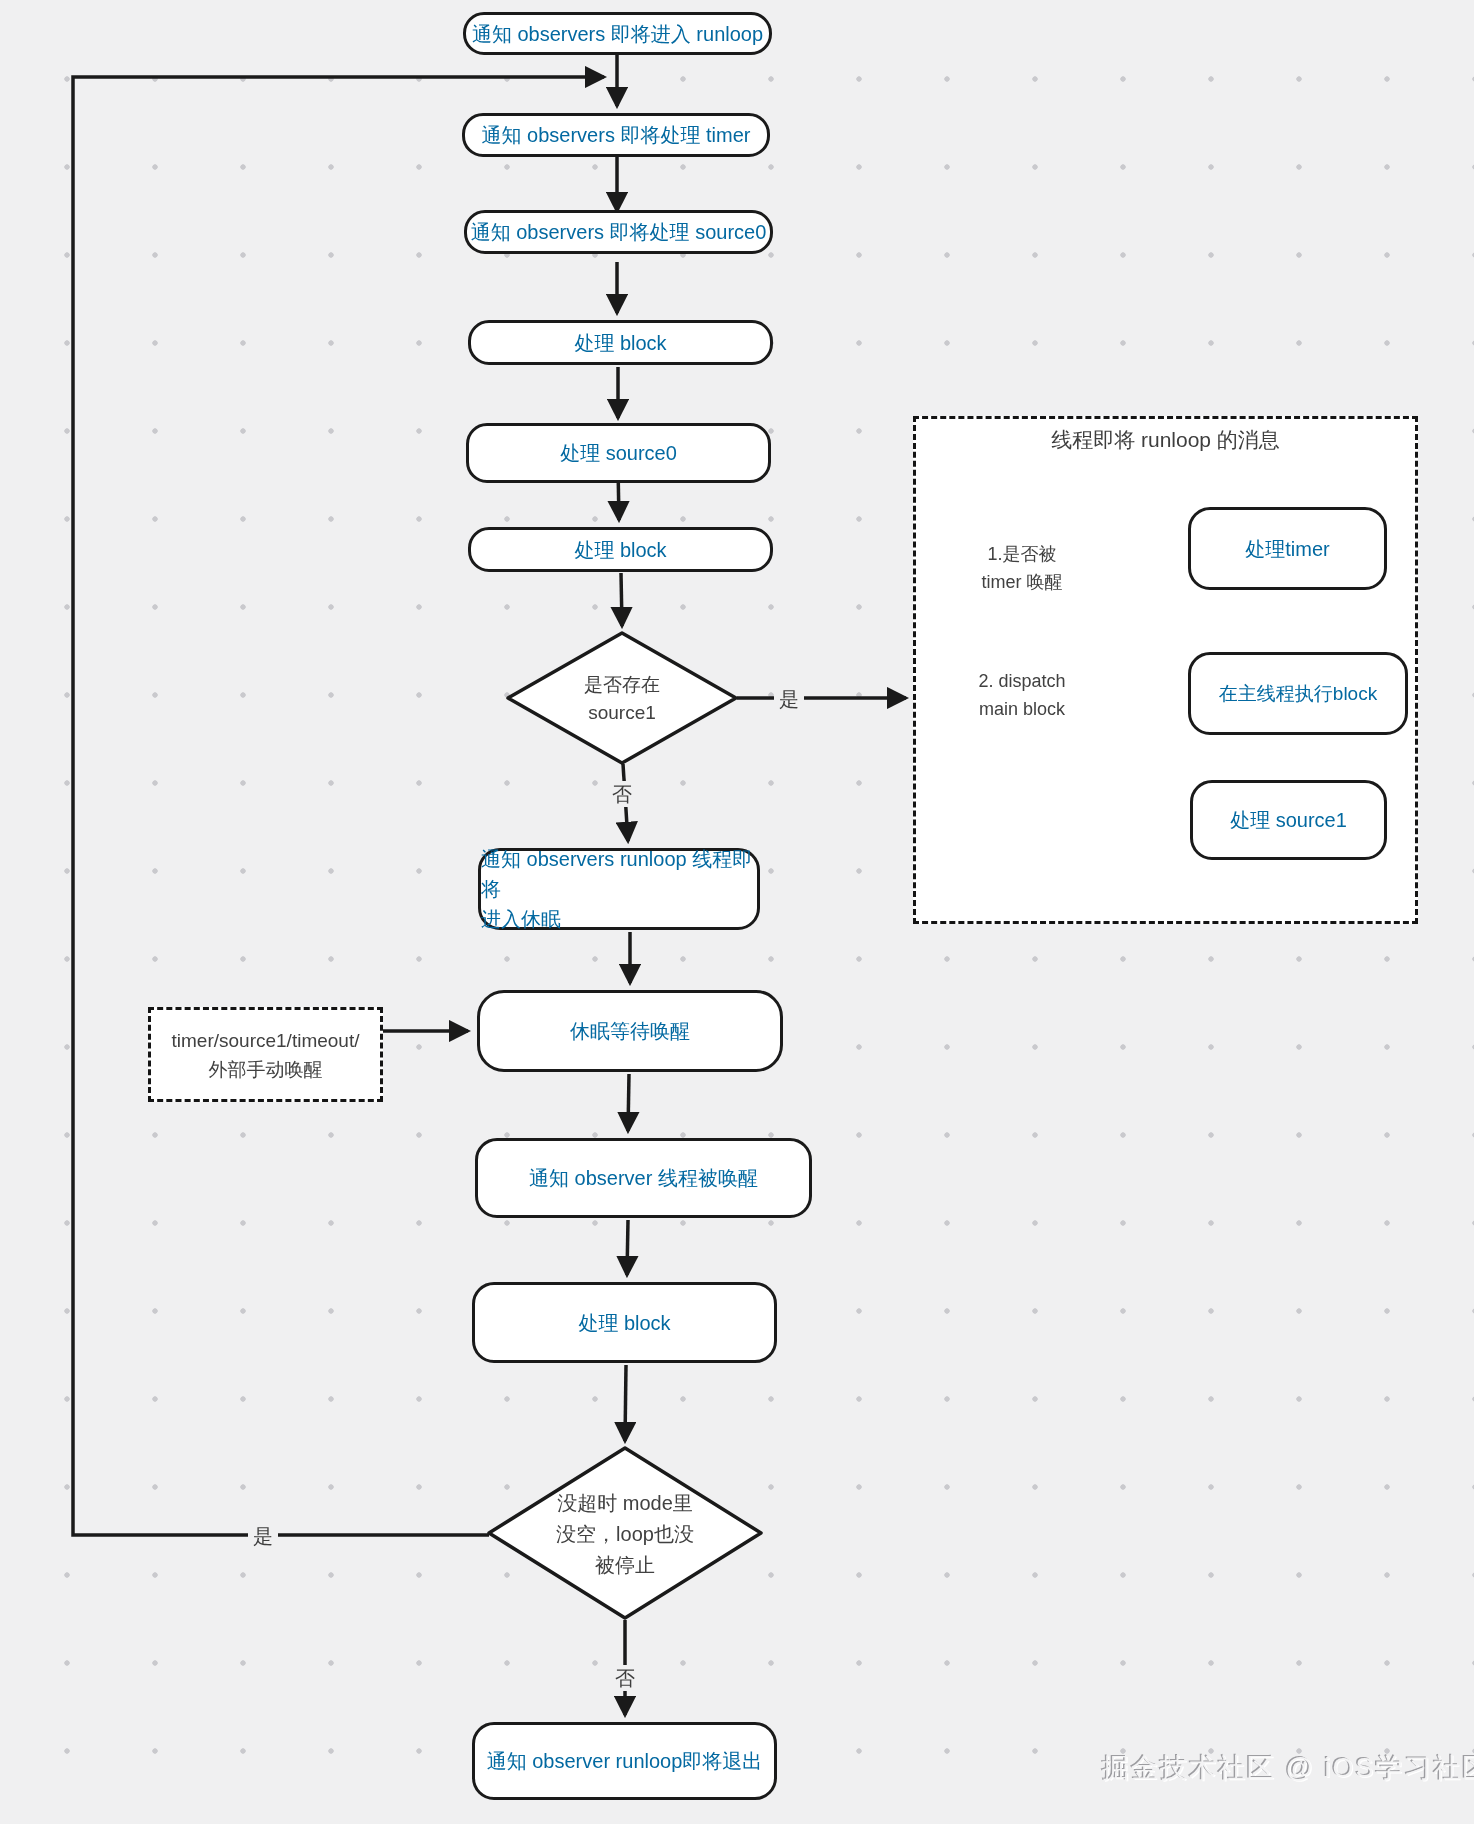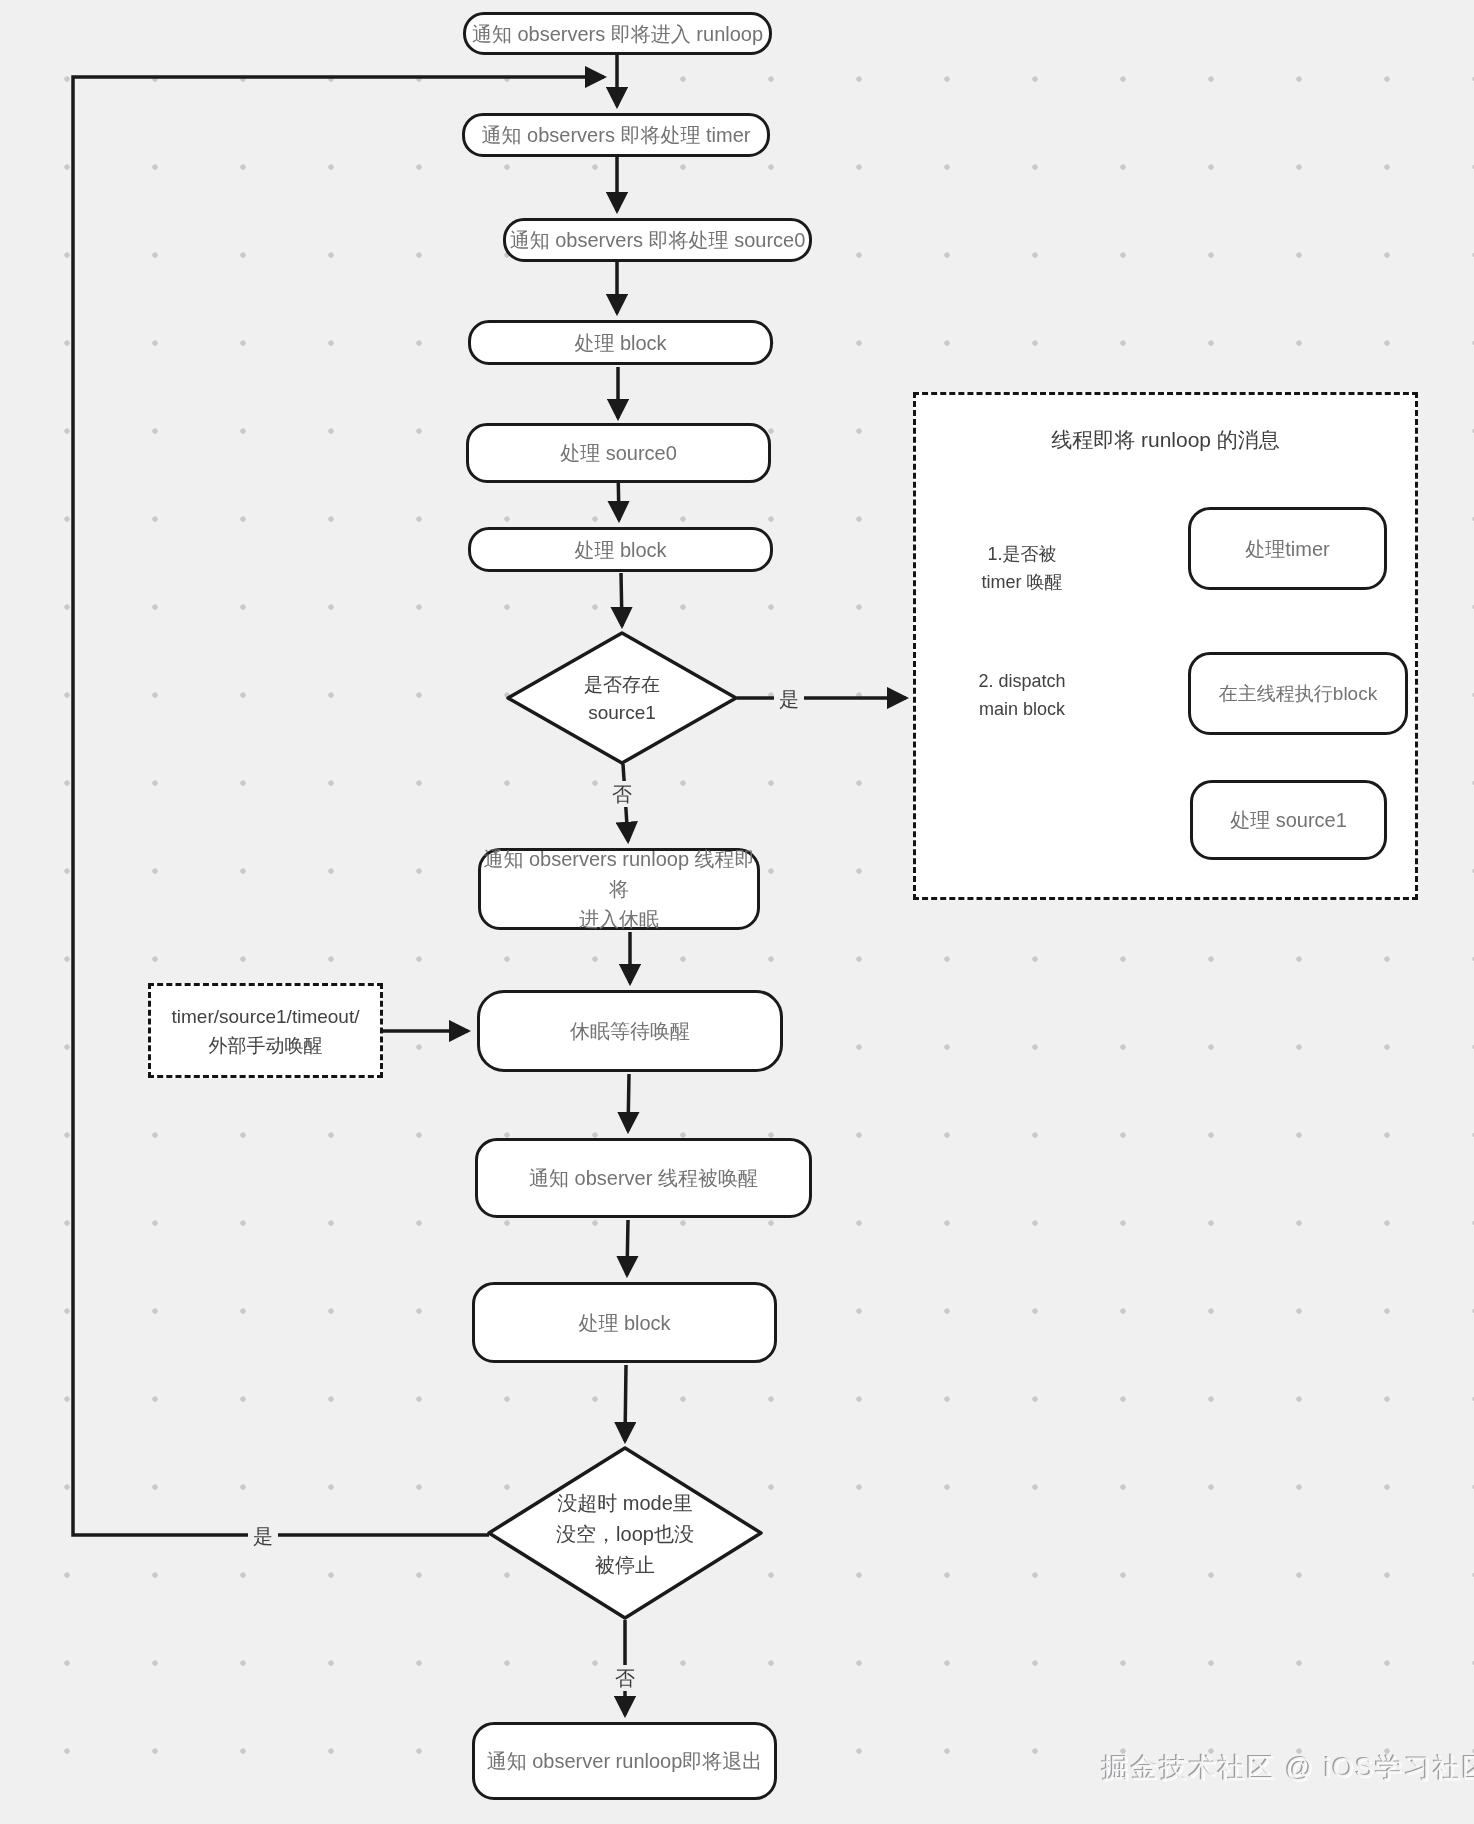--- a/index.html
+++ b/index.html
@@ -17,32 +17,33 @@
     overflow:hidden;
   }
   svg.wires{position:absolute;left:0;top:0;}
   .node{
     position:absolute;
     box-sizing:border-box;
     background:#ffffff;
     border:3px solid #1a1a1a;
     border-radius:22px;
     display:flex;align-items:center;justify-content:center;
-    text-align:center;
-    color:#737373;
+    text-align:left;
+    color:#0369a1;
     font-size:20px;
     line-height:30px;
     white-space:pre-line;
   }
   .pill{border-radius:21px;}
   .dashed{
     position:absolute;
     box-sizing:border-box;
     border:3.5px dashed #141414;
     background:transparent;
+    margin-top:24px;
   }
   .dashed.filled{background:#ffffff;}
   .dlabel{
     position:absolute;
     transform:translate(-50%,-50%);
     text-align:center;
     color:#414141;
     font-size:19px;
     line-height:28px;
     white-space:pre-line;
@@ -119,21 +120,21 @@
   </svg>
 
   <div class="dashed filled" style="left:913px;top:392px;width:505px;height:508px;"></div>
   <div class="group-title" style="left:933px;top:426px;width:465px;">线程即将 runloop 的消息</div>
 
   <div class="dashed filled" style="left:148px;top:983px;width:235px;height:95px;display:flex;align-items:center;justify-content:center;text-align:center;color:#414141;font-size:19px;line-height:29px;white-space:pre-line;">timer/source1/timeout/
 外部手动唤醒</div>
 
   <div class="node pill" style="left:463px;top:12px;width:309px;height:43px;">通知 observers 即将进入 runloop</div>
   <div class="node pill" style="left:462px;top:113px;width:308px;height:44px;">通知 observers 即将处理 timer</div>
-  <div class="node pill" style="left:464px;top:218px;width:309px;height:44px;margin-left:39px;">通知 observers 即将处理 source0</div>
+  <div class="node pill" style="left:464px;top:210px;width:309px;height:44px;">通知 observers 即将处理 source0</div>
   <div class="node pill" style="left:468px;top:320px;width:305px;height:45px;">处理 block</div>
   <div class="node pill" style="left:466px;top:423px;width:305px;height:60px;">处理 source0</div>
   <div class="node pill" style="left:468px;top:527px;width:305px;height:45px;">处理 block</div>
   <div class="node" style="left:478px;top:848px;width:282px;height:82px;">通知 observers runloop 线程即将
 进入休眠</div>
   <div class="node" style="left:477px;top:990px;width:306px;height:82px;border-radius:27px;">休眠等待唤醒</div>
   <div class="node" style="left:475px;top:1138px;width:337px;height:80px;">通知 observer 线程被唤醒</div>
   <div class="node" style="left:472px;top:1282px;width:305px;height:81px;">处理 block</div>
   <div class="node" style="left:472px;top:1722px;width:305px;height:78px;">通知 observer runloop即将退出</div>
 

